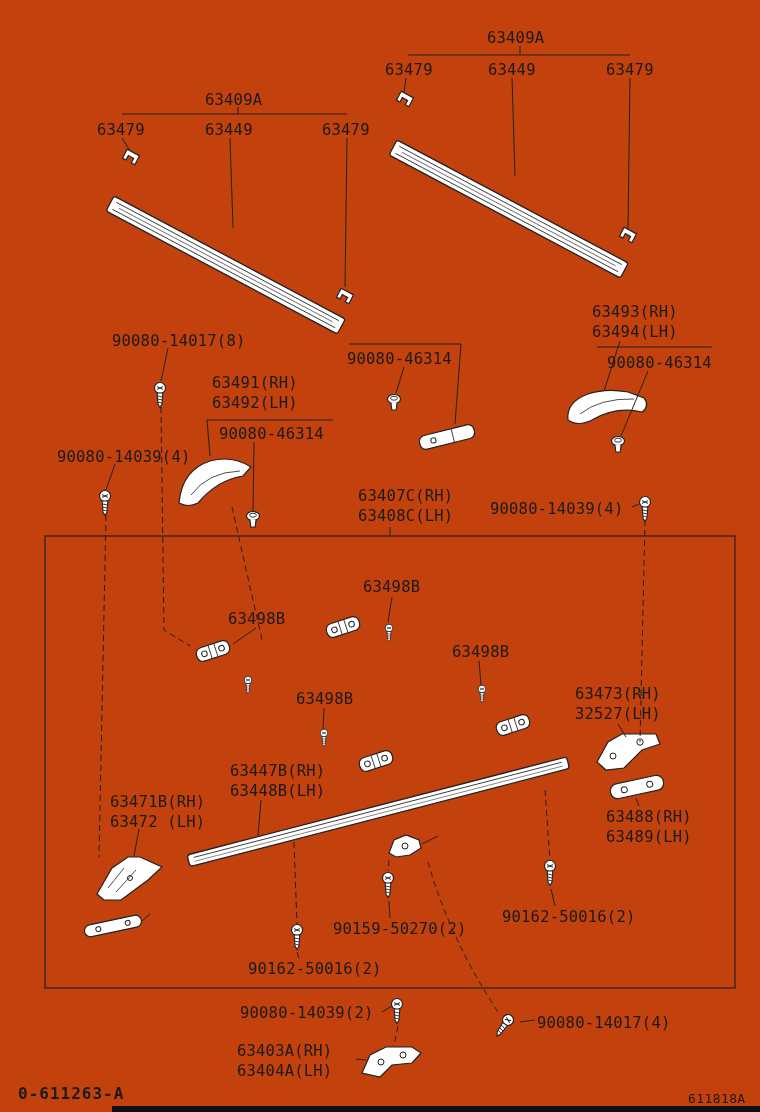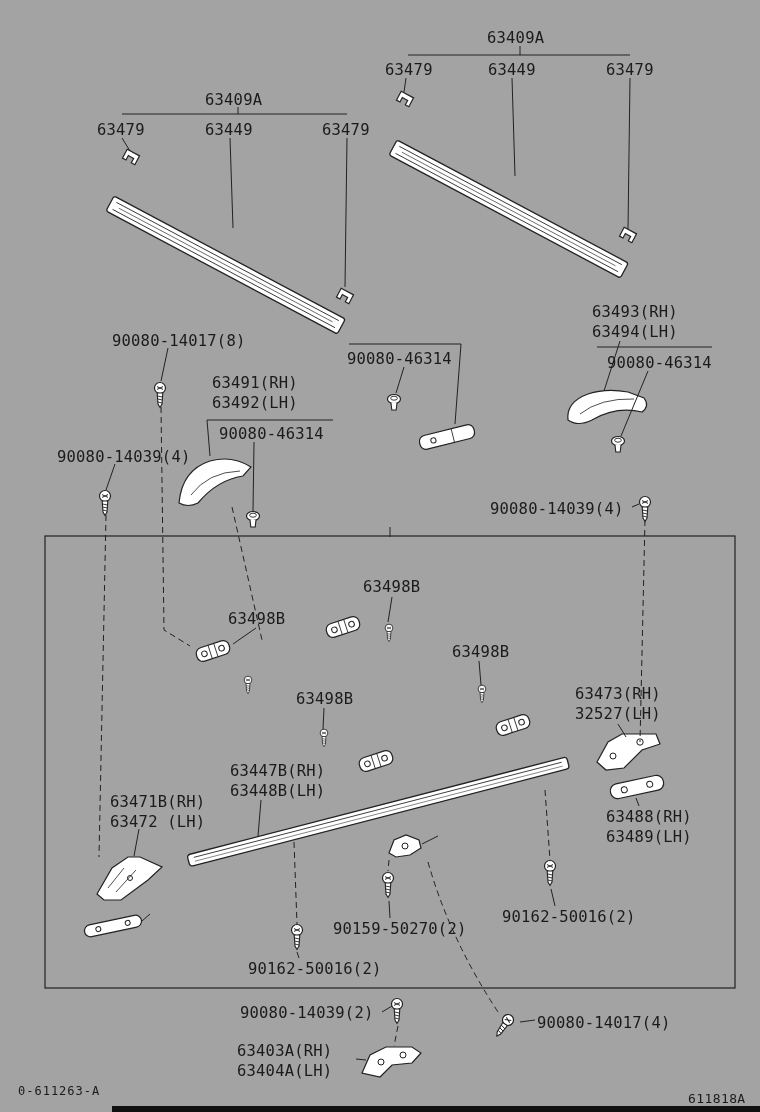--- a/index.html
+++ b/index.html
@@ -1,25 +1,25 @@
 <!DOCTYPE html>
 <html><head>
 <meta charset="utf-8">
 <style>
   * { margin:0; padding:0; box-sizing:border-box; }
   html,body { background:#ffffff; }
   .stage {
-    position:relative; width:760px; height:1112px; background:#a3a3a3;
+    position:relative; width:760px; height:1112px; background:#c2410c;
     overflow:hidden; font-family:"DejaVu Sans Mono","Liberation Mono",monospace;
     color:#1b1b1b;
   }
   .stage svg { position:absolute; left:0; top:0; }
   .lbl { position:absolute; font-size:15.5px; line-height:20px; letter-spacing:0.2px; white-space:nowrap; }
   .lbl span { display:block; }
-  .footer-no { position:absolute; font-size:12px; letter-spacing:1px; }
+  .footer-no { position:absolute; font-size:16px; letter-spacing:1px;font-weight:bold; }
   .sheet-no  { position:absolute; font-size:13px; font-weight:normal; letter-spacing:0.4px; }
   .bottom-bar { position:absolute; left:112px; bottom:0; width:648px; height:6px; background:#101010; }
 </style>
 </head>
 <body>
 
 <div class="stage">
 
   <svg width="760" height="1112" viewBox="0 0 760 1112">
     <defs>
@@ -198,20 +198,24 @@
   <div class="lbl" style="left:347px;top:349px">90080-46314</div>
   <div class="lbl" style="left:607px;top:353px">90080-46314</div>
 
   <div class="lbl" style="left:212px;top:373px">
     <span>63491(RH)</span>
     <span>63492(LH)</span>
   </div>
   <div class="lbl" style="left:219px;top:424px">90080-46314</div>
   <div class="lbl" style="left:57px;top:447px">90080-14039(4)</div>
 
+  <div class="lbl" style="left:358px;top:486px">
+    <span>63407C(RH)</span>
+    <span>63408C(LH)</span>
+  </div>
   <div class="lbl" style="left:490px;top:499px">90080-14039(4)</div>
 
   <div class="lbl" style="left:363px;top:577px">63498B</div>
   <div class="lbl" style="left:228px;top:609px">63498B</div>
   <div class="lbl" style="left:452px;top:642px">63498B</div>
   <div class="lbl" style="left:296px;top:689px">63498B</div>
 
   <div class="lbl" style="left:575px;top:684px">
     <span>63473(RH)</span>
     <span>32527(LH)</span>

